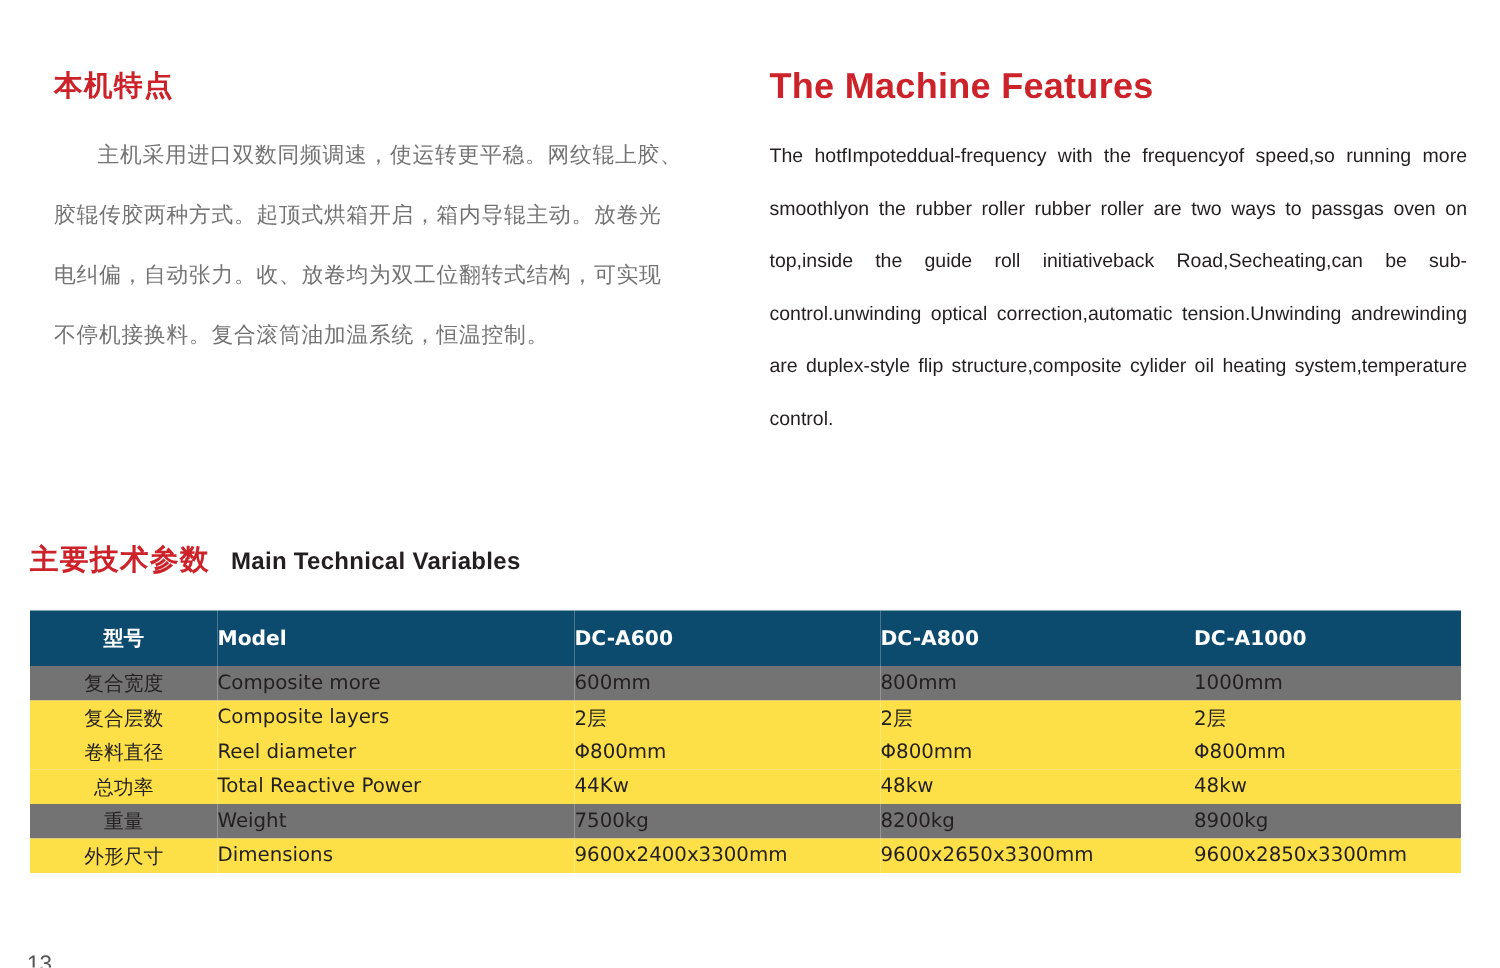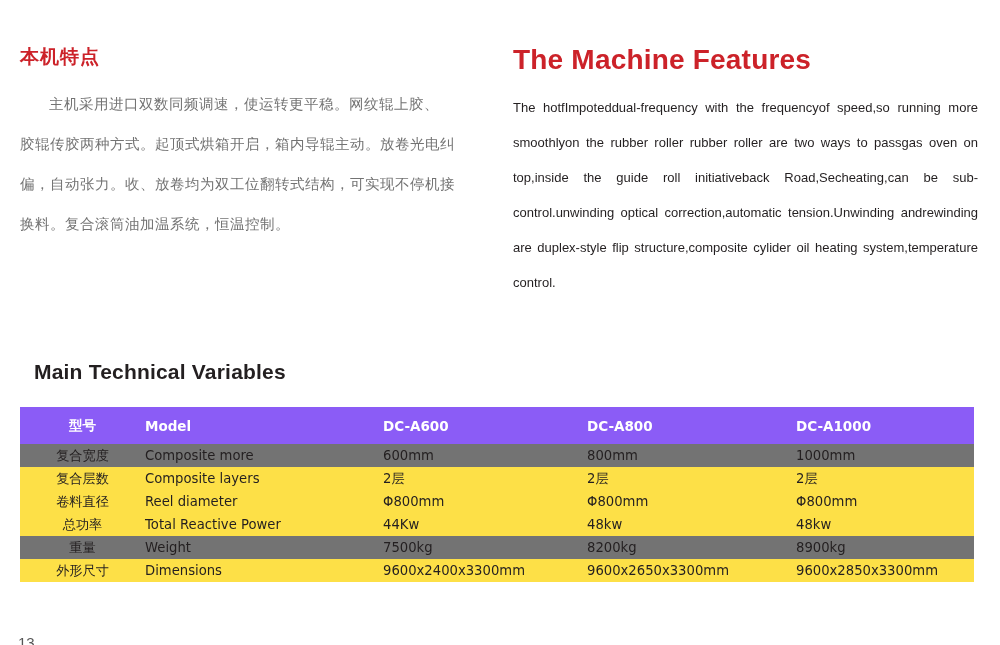--- a/index.html
+++ b/index.html
@@ -25,41 +25,41 @@
   
   .features {
     position: absolute;
     top: 44px;
     left: 0;
     width: 1000px;
     display: flex;
   }
   .col-left {
     width: 455px;
-    padding-left: 20px;
+    padding-left: 36px;
     box-sizing: border-box;
   }
   .col-right {
     width: 545px;
     padding-left: 58px;
     padding-right: 22px;
     box-sizing: border-box;
   }
 
   .heading-cn {
     color: #cc2229;
     font-size: 19px;
     font-weight: bold;
     letter-spacing: 1px;
     margin: 0 0 14px 0;
     font-family: "DejaVu Sans", "Liberation Sans", sans-serif;
   }
   .heading-en {
     color: #cc2229;
-    font-size: 28px;
+    font-size: 24px;
     font-weight: bold;
     margin: 0 0 14px 0;
     letter-spacing: 0.2px;
   }
 
   .body-cn {
     font-size: 14.5px;
     line-height: 40px;
     text-indent: 2em;
     color: #737373;
@@ -86,21 +86,21 @@
   }
   .table-title .cn {
     color: #cc2229;
     font-size: 19px;
     font-weight: bold;
     letter-spacing: 1px;
     font-family: "DejaVu Sans", "Liberation Sans", sans-serif;
   }
   .table-title .en {
     color: #231f20;
-    font-size: 21px;
+    font-size: 16px;
     font-weight: bold;
     margin-left: 14px;
     letter-spacing: 0.2px;
   }
 
   
   .spec-table-wrap {
     position: absolute;
     top: 407px;
     left: 20px;
@@ -111,21 +111,21 @@
     width: 954px;
     table-layout: fixed;
   }
   table.spec col.c0 { width: 125px; }
   table.spec col.c1 { width: 238px; }
   table.spec col.c2 { width: 204px; }
   table.spec col.c3 { width: 209px; }
   table.spec col.c4 { width: 178px; }
 
   table.spec th {
-    background: #8b5cf6;
+    background: #0c4a6e;
     color: #ffffff;
     font-size: 13.5px;
     font-weight: bold;
     text-align: left;
     padding: 6px 0 6px 0;
     height: 25px;
     font-family: "DejaVu Sans", "Liberation Sans", sans-serif;
   }
   table.spec th.th-cn {
     text-align: center;
@@ -174,20 +174,21 @@
     </div>
 
     <div class="col-right">
       <h2 class="heading-en">The Machine Features</h2>
       <p class="body-en">The hotfImpoteddual-frequency with the frequencyof speed,so running more smoothlyon the rubber roller rubber roller are two ways to passgas oven on top,inside the guide roll initiativeback Road,Secheating,can be sub-control.unwinding optical correction,automatic tension.Unwinding andrewinding are duplex-style flip structure,composite cylider oil heating system,temperature control.</p>
     </div>
 
   </div>
 
   <div class="table-title">
+    <span class="cn">主要技术参数</span>
     <span class="en">Main Technical Variables</span>
   </div>
 
   <div class="spec-table-wrap">
     <table class="spec">
       <colgroup>
         <col class="c0">
           <col class="c1">
           <col class="c2">
           <col class="c3">

